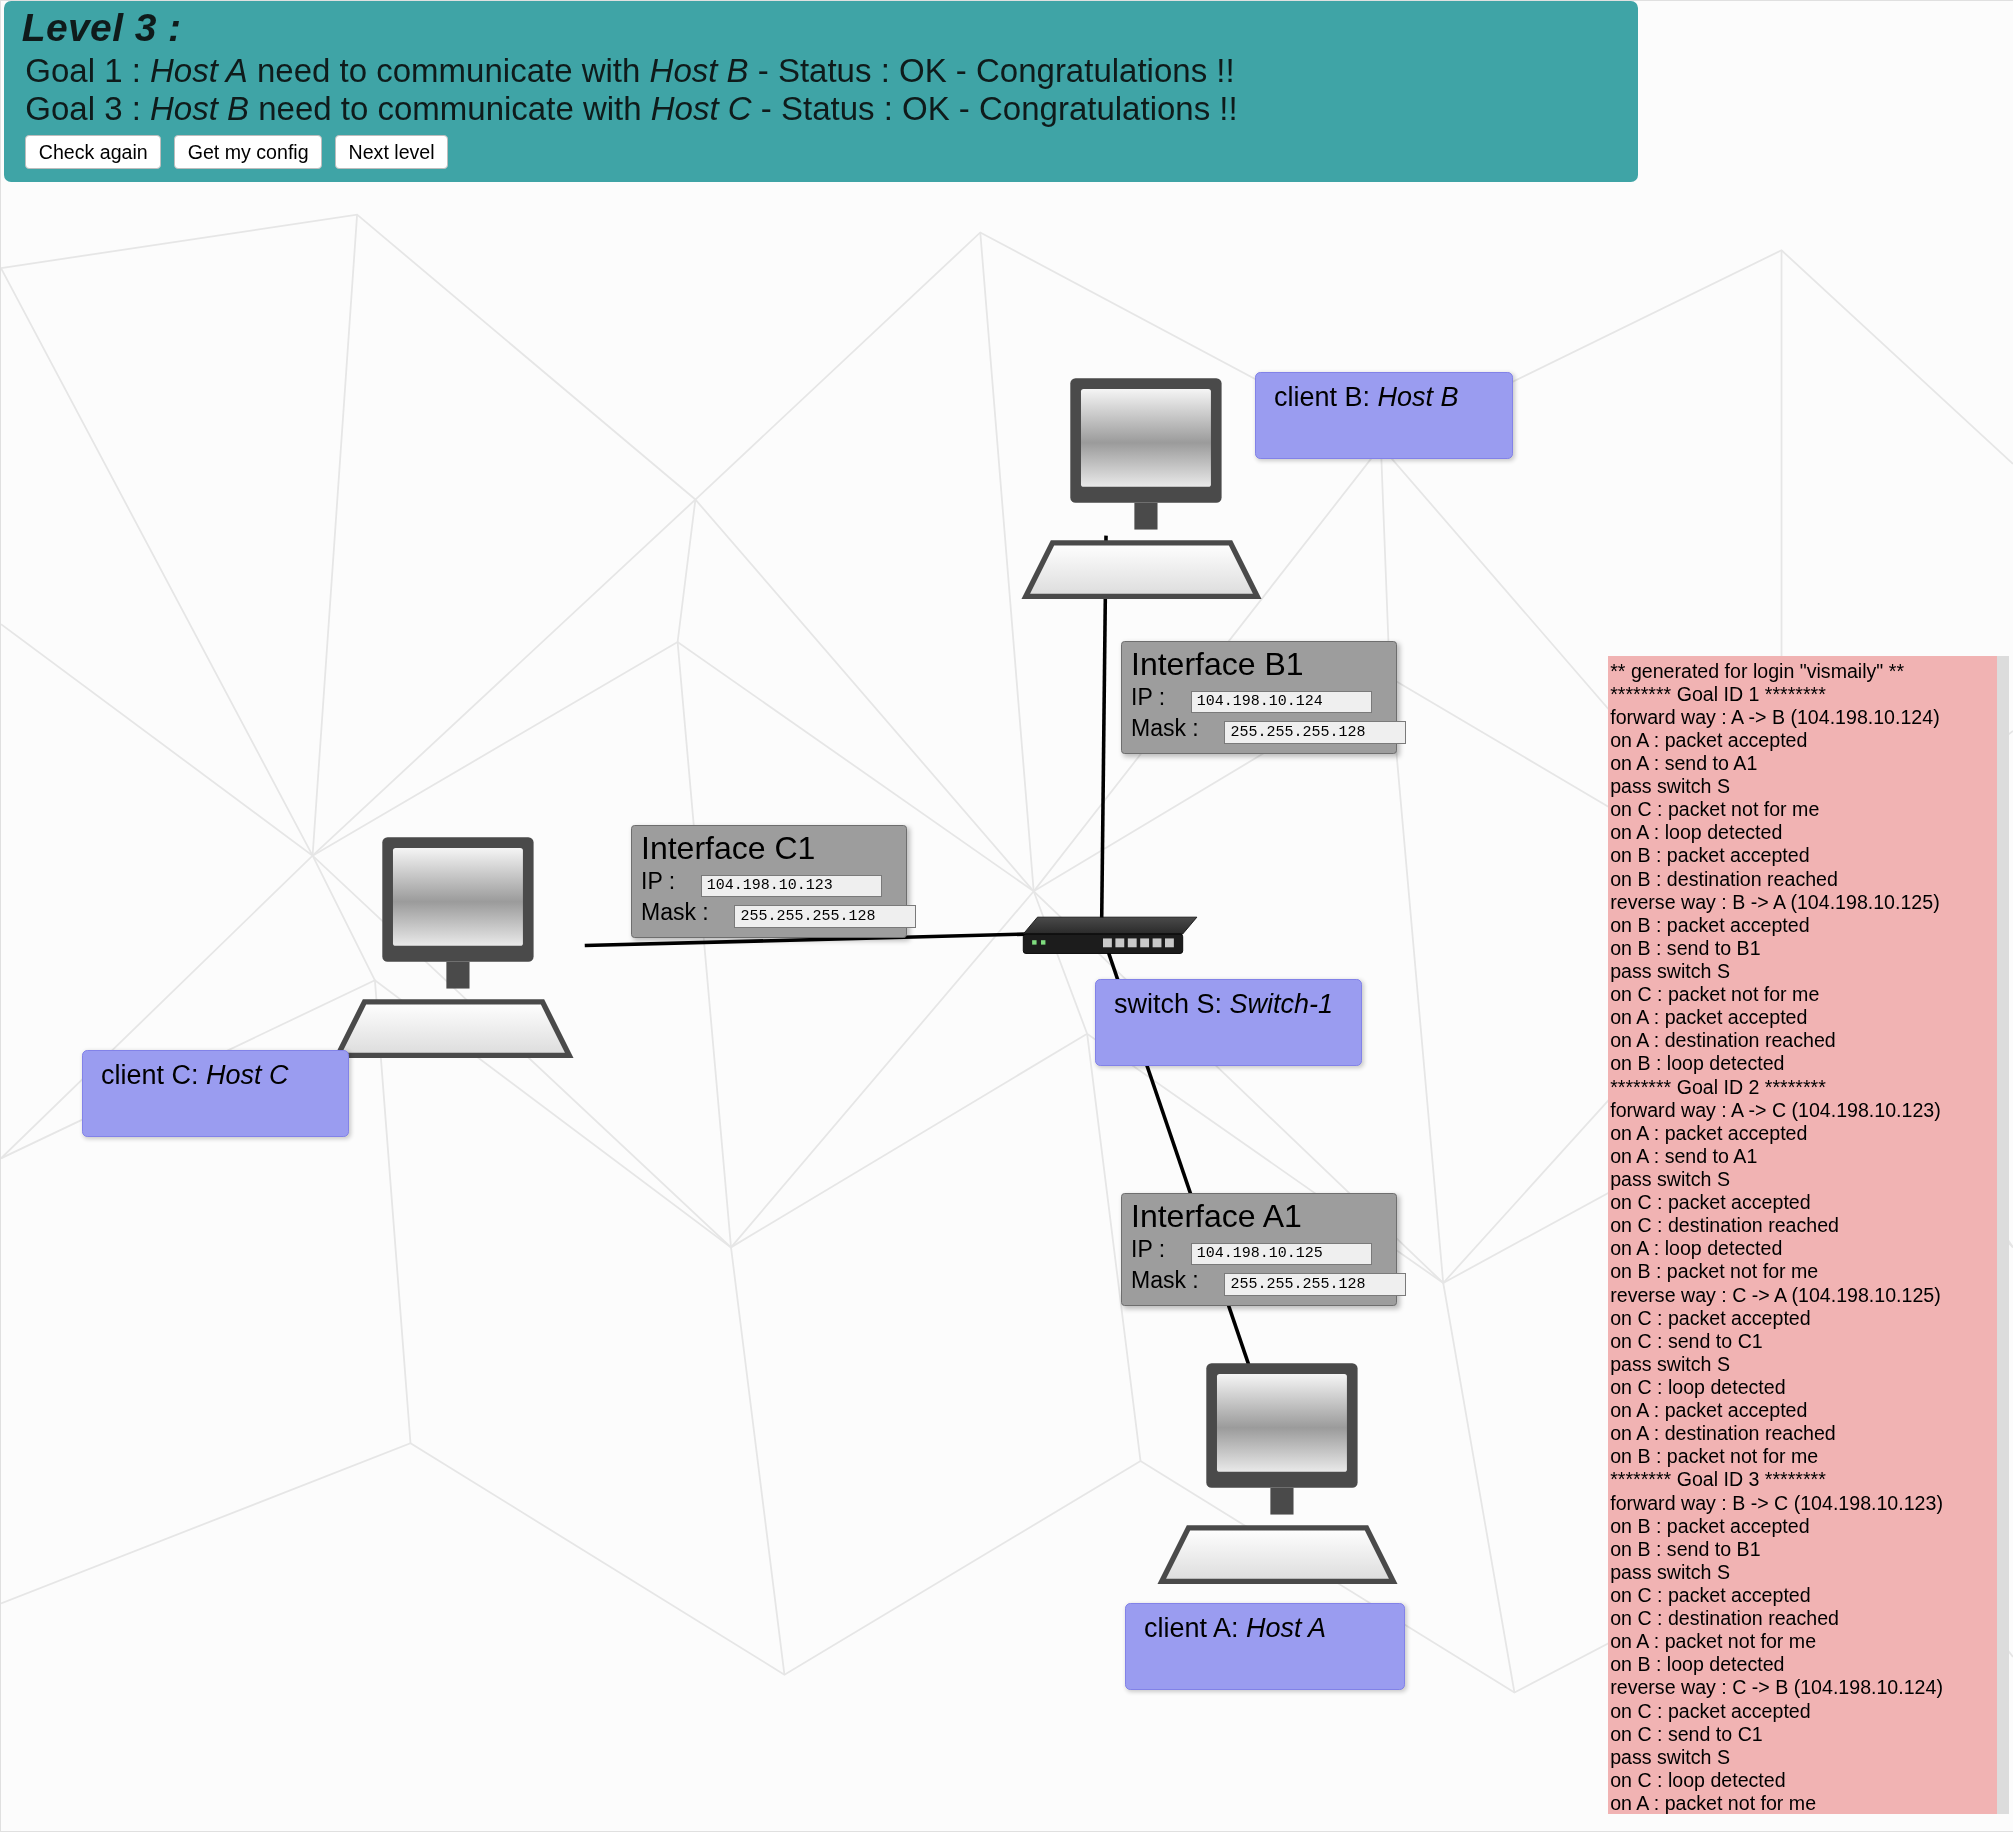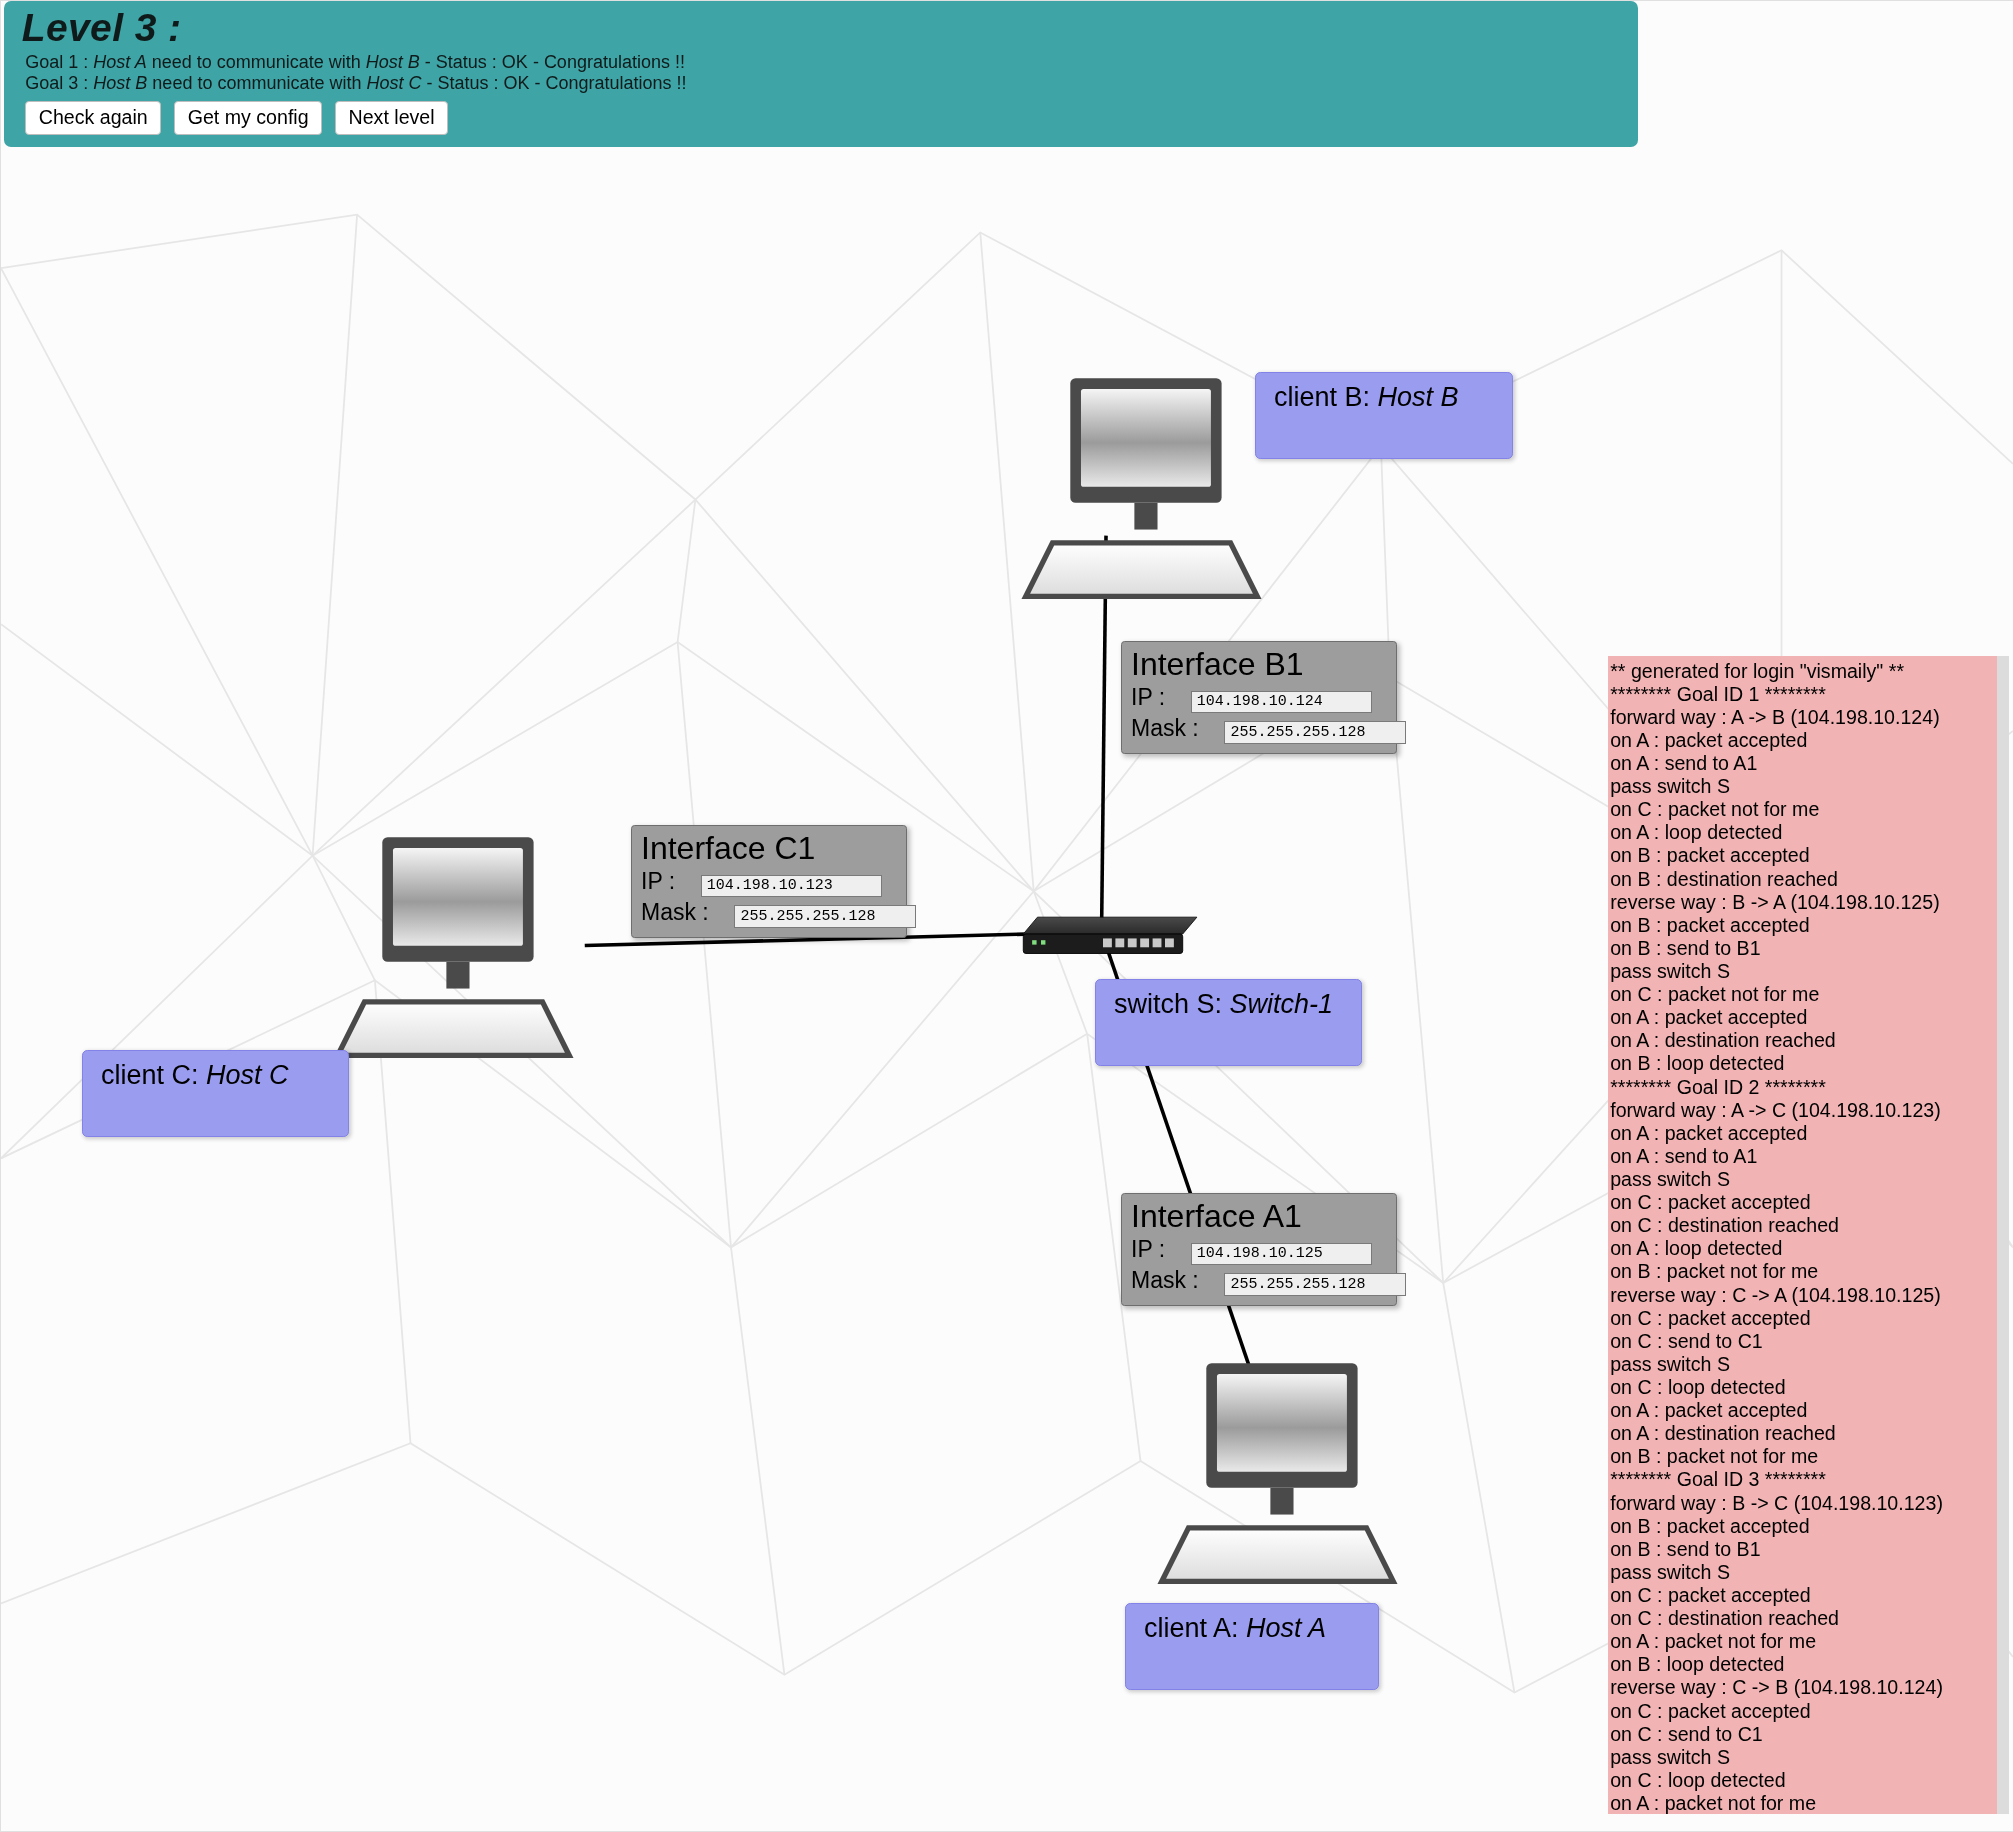--- a/index.html
+++ b/index.html
@@ -37,21 +37,21 @@
     z-index: 20;
   }
   #header h1 {
     margin: 0 0 1.8px 0;
     font-size: 39px;
     font-weight: 800;
     font-style: italic;
     letter-spacing: 0.4px;
   }
   .goal-line {
-    font-size: 18px;
+    font-size: 33px;
     line-height: 1.15;
     margin-left: 3.6px;
   }
   .goal-line em { font-style: italic; }
   #header-buttons {
     margin-top: 7.1px;
     margin-left: 3.6px;
   }
   #header-buttons button {
     font-family: Arial, Helvetica, sans-serif;
@@ -275,21 +275,21 @@
 
   <div class="blue-label" style="left:1254px; top:371px; width:258px;">
     <span>client B: </span><em>Host B</em>
   </div>
   <div class="blue-label" style="left:81px; top:1049px; width:267px;">
     <span>client C: </span><em>Host C</em>
   </div>
   <div class="blue-label" style="left:1094px; top:978px; width:267px;">
     <span>switch S: </span><em>Switch-1</em>
   </div>
-  <div class="blue-label" style="left:1124px; top:1602px; width:254px;">
+  <div class="blue-label" style="left:1124px; top:1602px; width:280px;">
     <span>client A: </span><em>Host A</em>
   </div>
 
   <div id="log">
       <div>** generated for login "vismaily" **</div>
       <div>******** Goal ID 1 ********</div>
       <div>forward way : A -&gt; B (104.198.10.124)</div>
       <div>on A : packet accepted</div>
       <div>on A : send to A1</div>
       <div>pass switch S</div>

